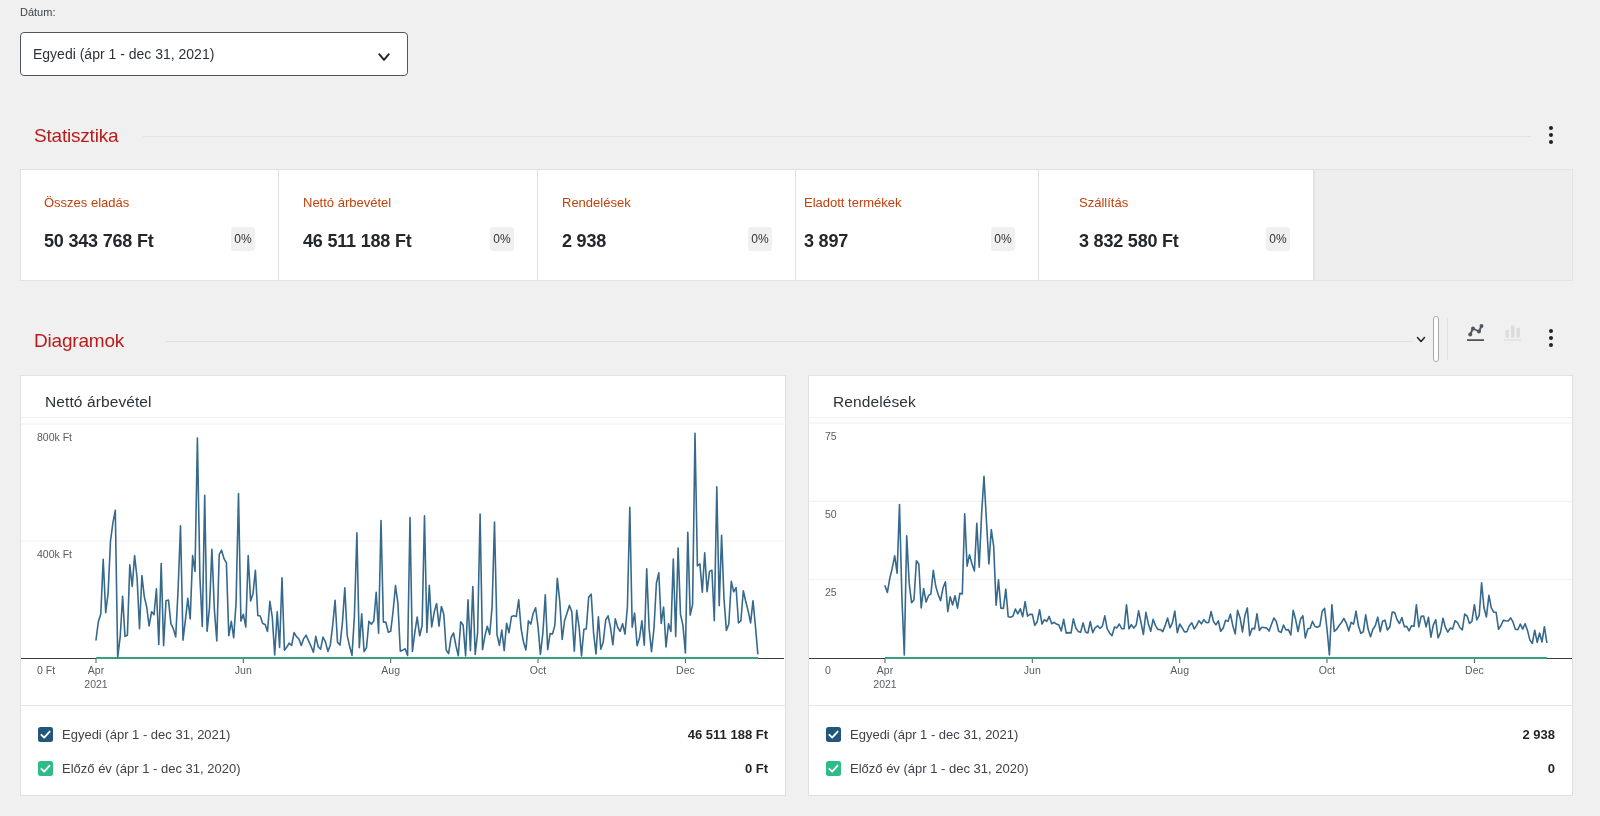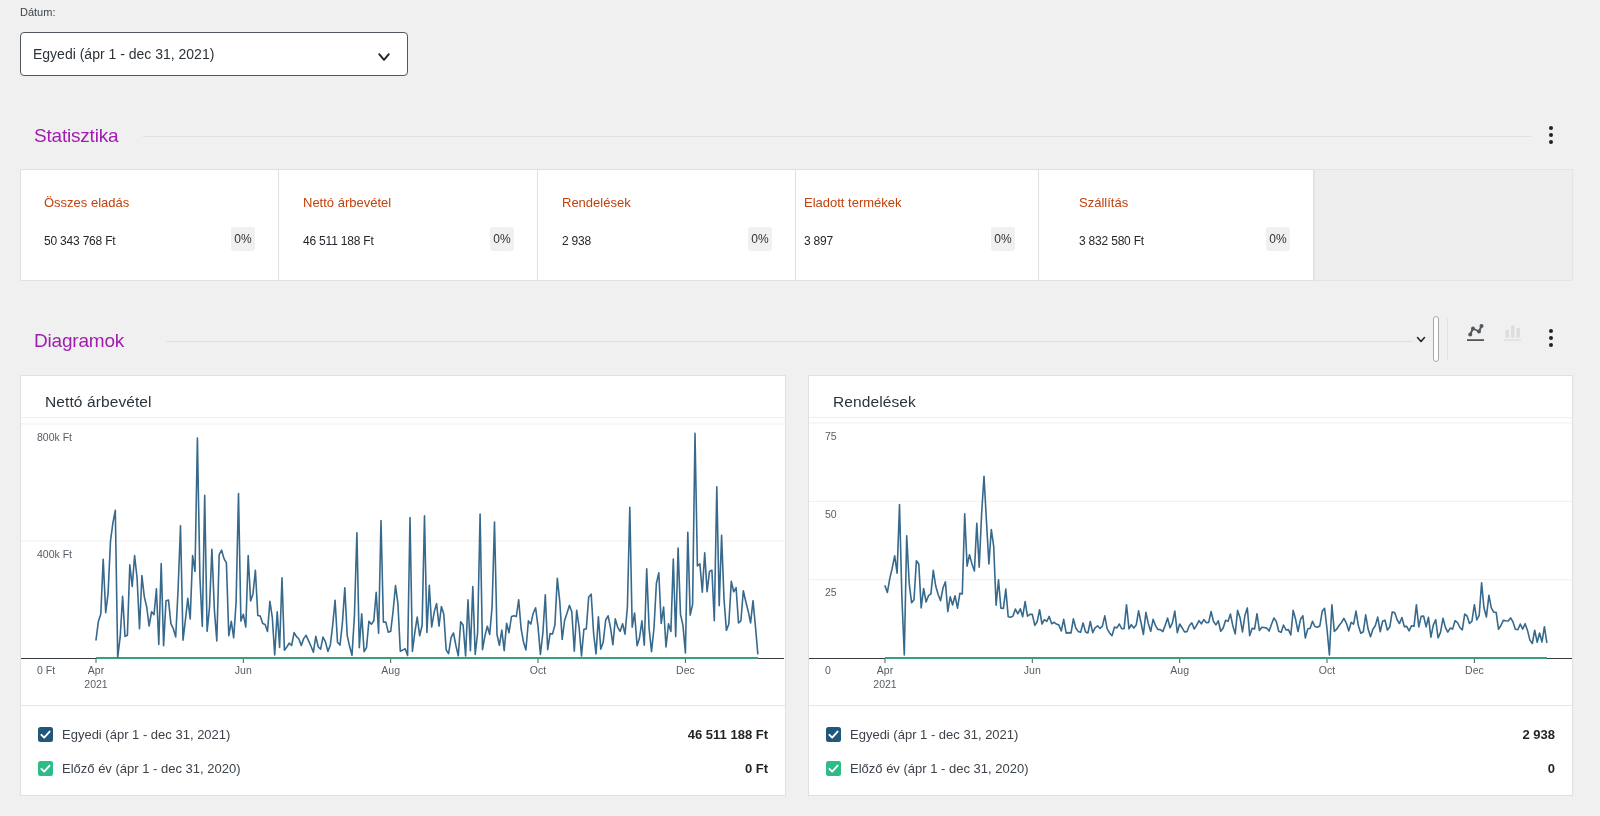--- a/index.html
+++ b/index.html
@@ -1,27 +1,27 @@
 <!DOCTYPE html>
 <html><head><meta charset="utf-8">
 <style>
 * { margin:0; padding:0; box-sizing:border-box; }
 html,body { width:1600px; height:816px; background:#f0f0f1; font-family:"Liberation Sans", sans-serif; overflow:hidden; }
 .page { position:relative; width:1600px; height:816px; }
 .datelabel { position:absolute; left:20px; top:6px; font-size:11px; color:#3c434a;text-align:right; }
 .dropdown { position:absolute; left:20px; top:32px; width:388px; height:44px; background:#fff; border:1px solid #50575e; border-radius:4px; font-size:14px; color:#2c3338; line-height:42px; padding-left:12px; }
 .dropdown svg { position:absolute; right:16px; top:17px; }
 .sechead { position:absolute; left:20px; width:1553px; height:22px; display:flex; align-items:center; }
-.sechead h2 { font-size:19px; letter-spacing:-0.2px; font-weight:400; color:#a21caf; padding-left:14px; white-space:nowrap; }
+.sechead h2 { font-size:19px; letter-spacing:-0.2px; font-weight:400; color:#b91c1c; padding-left:14px; white-space:nowrap; }
 .rule { flex:1; height:0; border-top:1px solid #e0e0e0; margin-left:25px; }
 .statsrow { position:absolute; left:20px; top:169px; width:1553px; height:112px; background:#fff; border:1px solid #e0e0e0; }
 .cell { position:absolute; top:169px; height:112px; border-right:1px solid #e0e0e0; }
 .cell.gray { background:#eeeeef; border-right:none; border:1px solid #e4e4e6; }
 .clab { position:absolute; left:24px; top:26px; font-size:13px; color:#c2410c; }
-.cval { position:absolute; left:24px; top:63px; font-size:12px; font-weight:400; color:#23282d; letter-spacing:-0.2px; line-height:18px; }
+.cval { position:absolute; left:24px; top:63px; font-size:18px; font-weight:700; color:#23282d; letter-spacing:-0.2px; line-height:18px; }
 .badge { position:absolute; right:23px; top:58px; min-width:24px; height:24px; background:#f0f0f1; border-radius:3px; font-size:12px; color:#2c3338; text-align:center; line-height:24px; padding:0 3px; }
 .panel { position:absolute; top:375px; width:765px; height:421px; background:#fff; border:1px solid #e0e0e0; }
 .ptitle { position:absolute; left:0; top:0; width:100%; height:42px; border-bottom:1px solid #f0f0f1; font-size:15.5px; font-weight:400; color:#2c3338; line-height:51px; letter-spacing:0.1px; padding-left:24px; }
 .chart { position:absolute; left:0; top:41px; }
 .ax { font-size:10.5px; fill:#555d66; font-family:"Liberation Sans", sans-serif; }
 .legend { position:absolute; left:0; top:329px; width:100%; height:89px; border-top:1px solid #e6e6e6; }
 .lrow { position:absolute; left:17px; right:17px; height:15px; }
 .cb { position:absolute; left:0; top:0; }
 .cb svg { display:block; }
 .ltxt { position:absolute; left:24px; top:0; font-size:13px; color:#3c434a; line-height:15px; }

